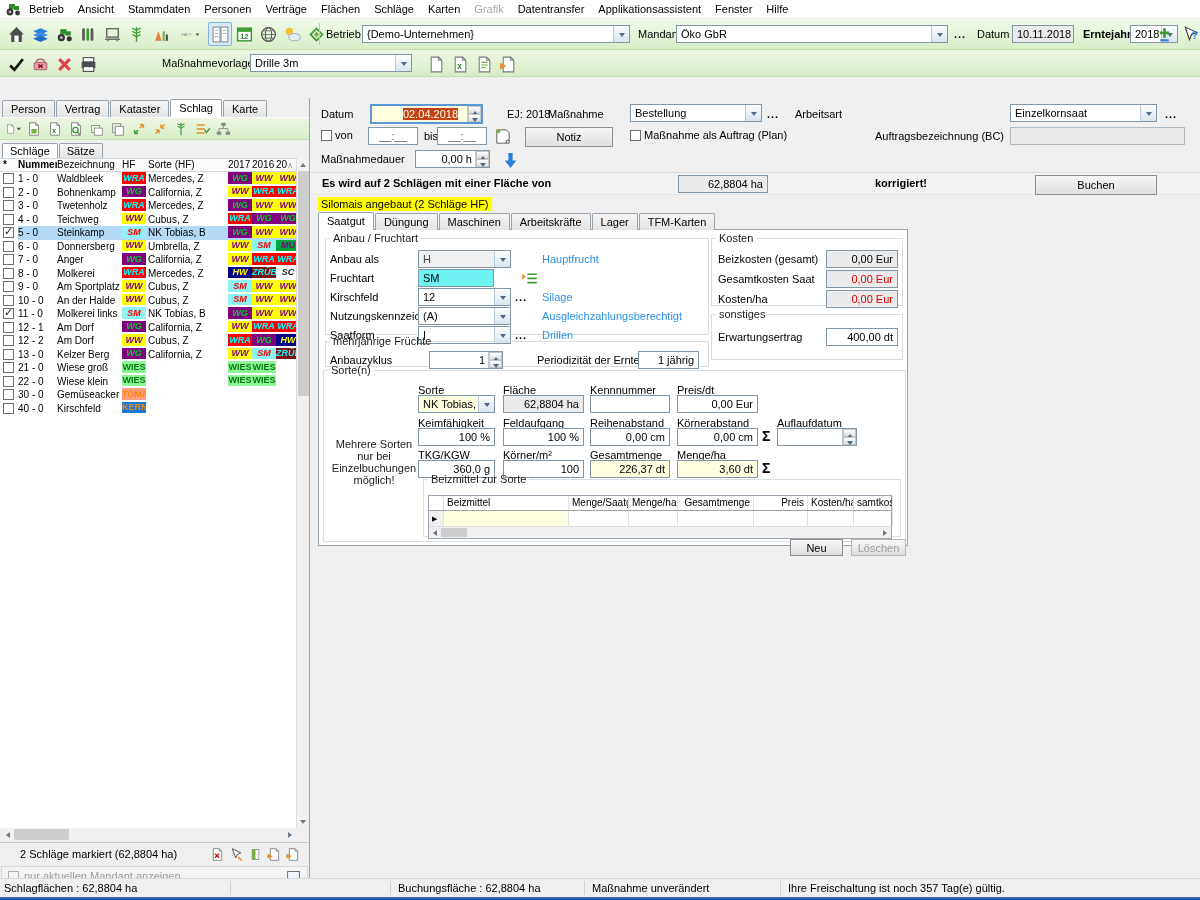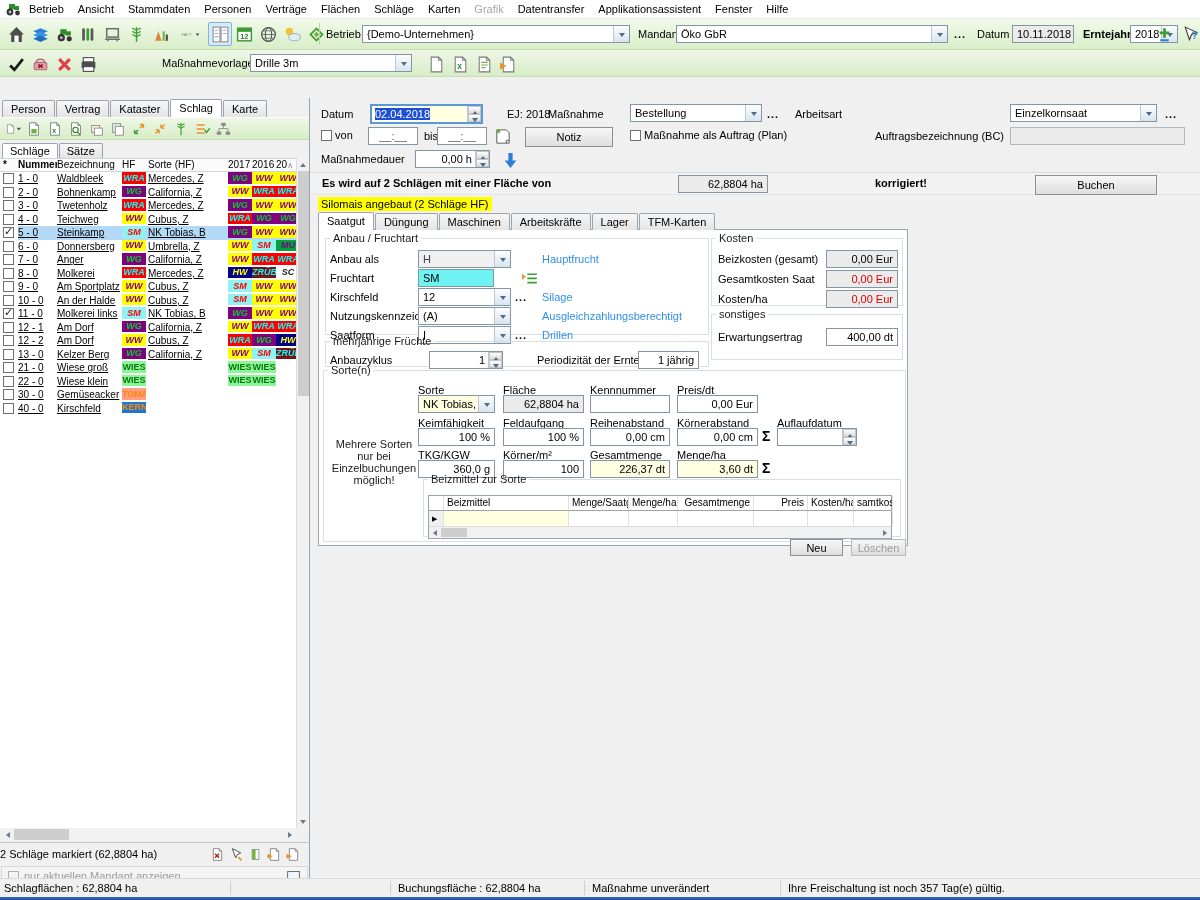--- a/index.html
+++ b/index.html
@@ -70,39 +70,39 @@
   .lsubtabs .tab { padding:1px 7px; }
   .lheader { position:absolute; top:60px; left:0; right:0; height:14px; background:#fbfbfb; border-top:1px solid #cdd5dd; border-bottom:1px solid #cdd5dd; display:flex; font-size:10px; }
   .lrowsbox { position:absolute; top:74px; left:0; right:0; height:656px; background:#fff; overflow:hidden; }
   .lrow { height:13.5px; display:flex; align-items:center; font-size:10px; width:296px; overflow:hidden; }
   .c-chk { width:18px; padding-left:3px; flex:none; }
   .c-num { width:39px; flex:none; white-space:nowrap; overflow:hidden; }
   .c-name { width:65px; flex:none; white-space:nowrap; overflow:hidden; }
   .c-hf { width:26px; flex:none; }
   .c-sorte { width:80px; flex:none; white-space:nowrap; overflow:hidden; }
   .c-y { width:24px; flex:none; }
-  .rowbody { display:flex; flex:1; align-items:center; height:100%;text-decoration:underline; }
+  .rowbody { display:flex; flex:1; align-items:center; height:100%; }
   .lrow.sel .rowbody { background:#b4d9f7; }
   .bdg { display:inline-block; width:24px; text-align:center; font-weight:bold; font-size:9px; line-height:12px; overflow:hidden; white-space:nowrap; }
   .bdg.it { font-style:italic; }
   .caret { color:#7a8a99; font-size:8px; margin-left:2px; }
   .vscroll { position:absolute; right:0; top:60px; width:13px; height:670px; background:#f1f1f1; border-left:1px solid #dcdcdc; }
   .varr { height:13px; display:flex; align-items:center; justify-content:center; }
   .varr::after { content:""; border:3px solid transparent; }
   .varr.up::after { border-bottom:4px solid #6b7b8a; margin-top:-3px; }
   .varr.dn::after { border-top:4px solid #6b7b8a; margin-top:3px; }
   .vthumb { position:absolute; top:13px; left:1px; width:11px; height:225px; background:#cdcdcd; }
   .varr.dn { position:absolute; bottom:0; left:0; right:0; }
   .lhscroll { position:absolute; top:730px; left:1px; width:295px; height:13px; background:#f1f1f1; }
   .harr { position:absolute; top:0; width:13px; height:13px; display:flex; align-items:center; justify-content:center; }
   .harr::after { content:""; border:3px solid transparent; }
   .harr.l { left:0; } .harr.l::after { border-right:4px solid #6b7b8a; margin-left:-3px; }
   .harr.r { right:0; } .harr.r::after { border-left:4px solid #6b7b8a; margin-right:-3px; }
   .hthumb { position:absolute; top:1px; left:13px; width:55px; height:11px; background:#cdcdcd; }
-  .lmarked { position:absolute; top:744px; left:0; right:0; height:23px; border-top:1px solid #c9c9c9; display:flex; align-items:center; padding-left:0; }
+  .lmarked { position:absolute; top:744px; left:0; right:0; height:23px; border-top:1px solid #c9c9c9; display:flex; align-items:center; padding-left:20px; }
   .lmarked .icons { margin-left:auto; margin-right:6px; }
   .lmarked .tbi { width:19px; height:19px; } .lmarked .tbi svg { width:15px; height:15px; }
   .lmandant { position:absolute; top:768px; left:1px; right:1px; height:20px; background:#f4f4f4; border:1px solid #d7d7d7; display:flex; align-items:center; padding-left:6px; color:#9a9a9a; gap:5px; }
   .lmandant .tbi { margin-left:auto; margin-right:4px; width:19px; height:17px; } .lmandant .tbi svg { width:15px; height:15px; }
 
   
   .mainarea { flex:1; position:relative; background:#f0f0f0; }
   .sumstrip { position:absolute; left:0; right:0; top:74px; height:23px; border-top:1px solid #dadada; border-bottom:1px solid #e4e4e4; background:#f2f2f2; }
   .b { font-weight:bold; }
   .hl-yellow { background:#ffff00; padding:1px 3px; }
@@ -685,21 +685,21 @@
               <path d="M7 14h4l1 2H6z" fill="#555"></path>
             </svg>
           </span>
       </div>
     </div>
 
     <div class="mainarea">
 
       <span class="abs lbl" style="left:11px; top:10px;">Datum</span>
       <div class="abs spinwrap" style="left:60px; top:6px; width:113px; background:#ffffe1; border:2px solid #5a99d6; height:20px;">
-        <span class="sv" style="text-align:left;"><span style="background:#1d4ed8; color:#fff;">02.04.2018</span></span>
+        <span class="sv" style="text-align:left;"><span style="background:#c2410c; color:#fff;margin-left:28px;">02.04.2018</span></span>
         <span class="spins">
             <i class="up"></i>
             <i class="dn"></i>
           </span>
       </div>
       <span class="abs lbl" style="left:197px; top:10px;">EJ:  2018</span>
       <span class="abs lbl" style="left:238px; top:10px;">Maßnahme</span>
       <div class="abs combo" style="left:320px; top:6px; width:132px;">
         <span class="cv">Bestellung</span>
           <span class="ca"></span>

